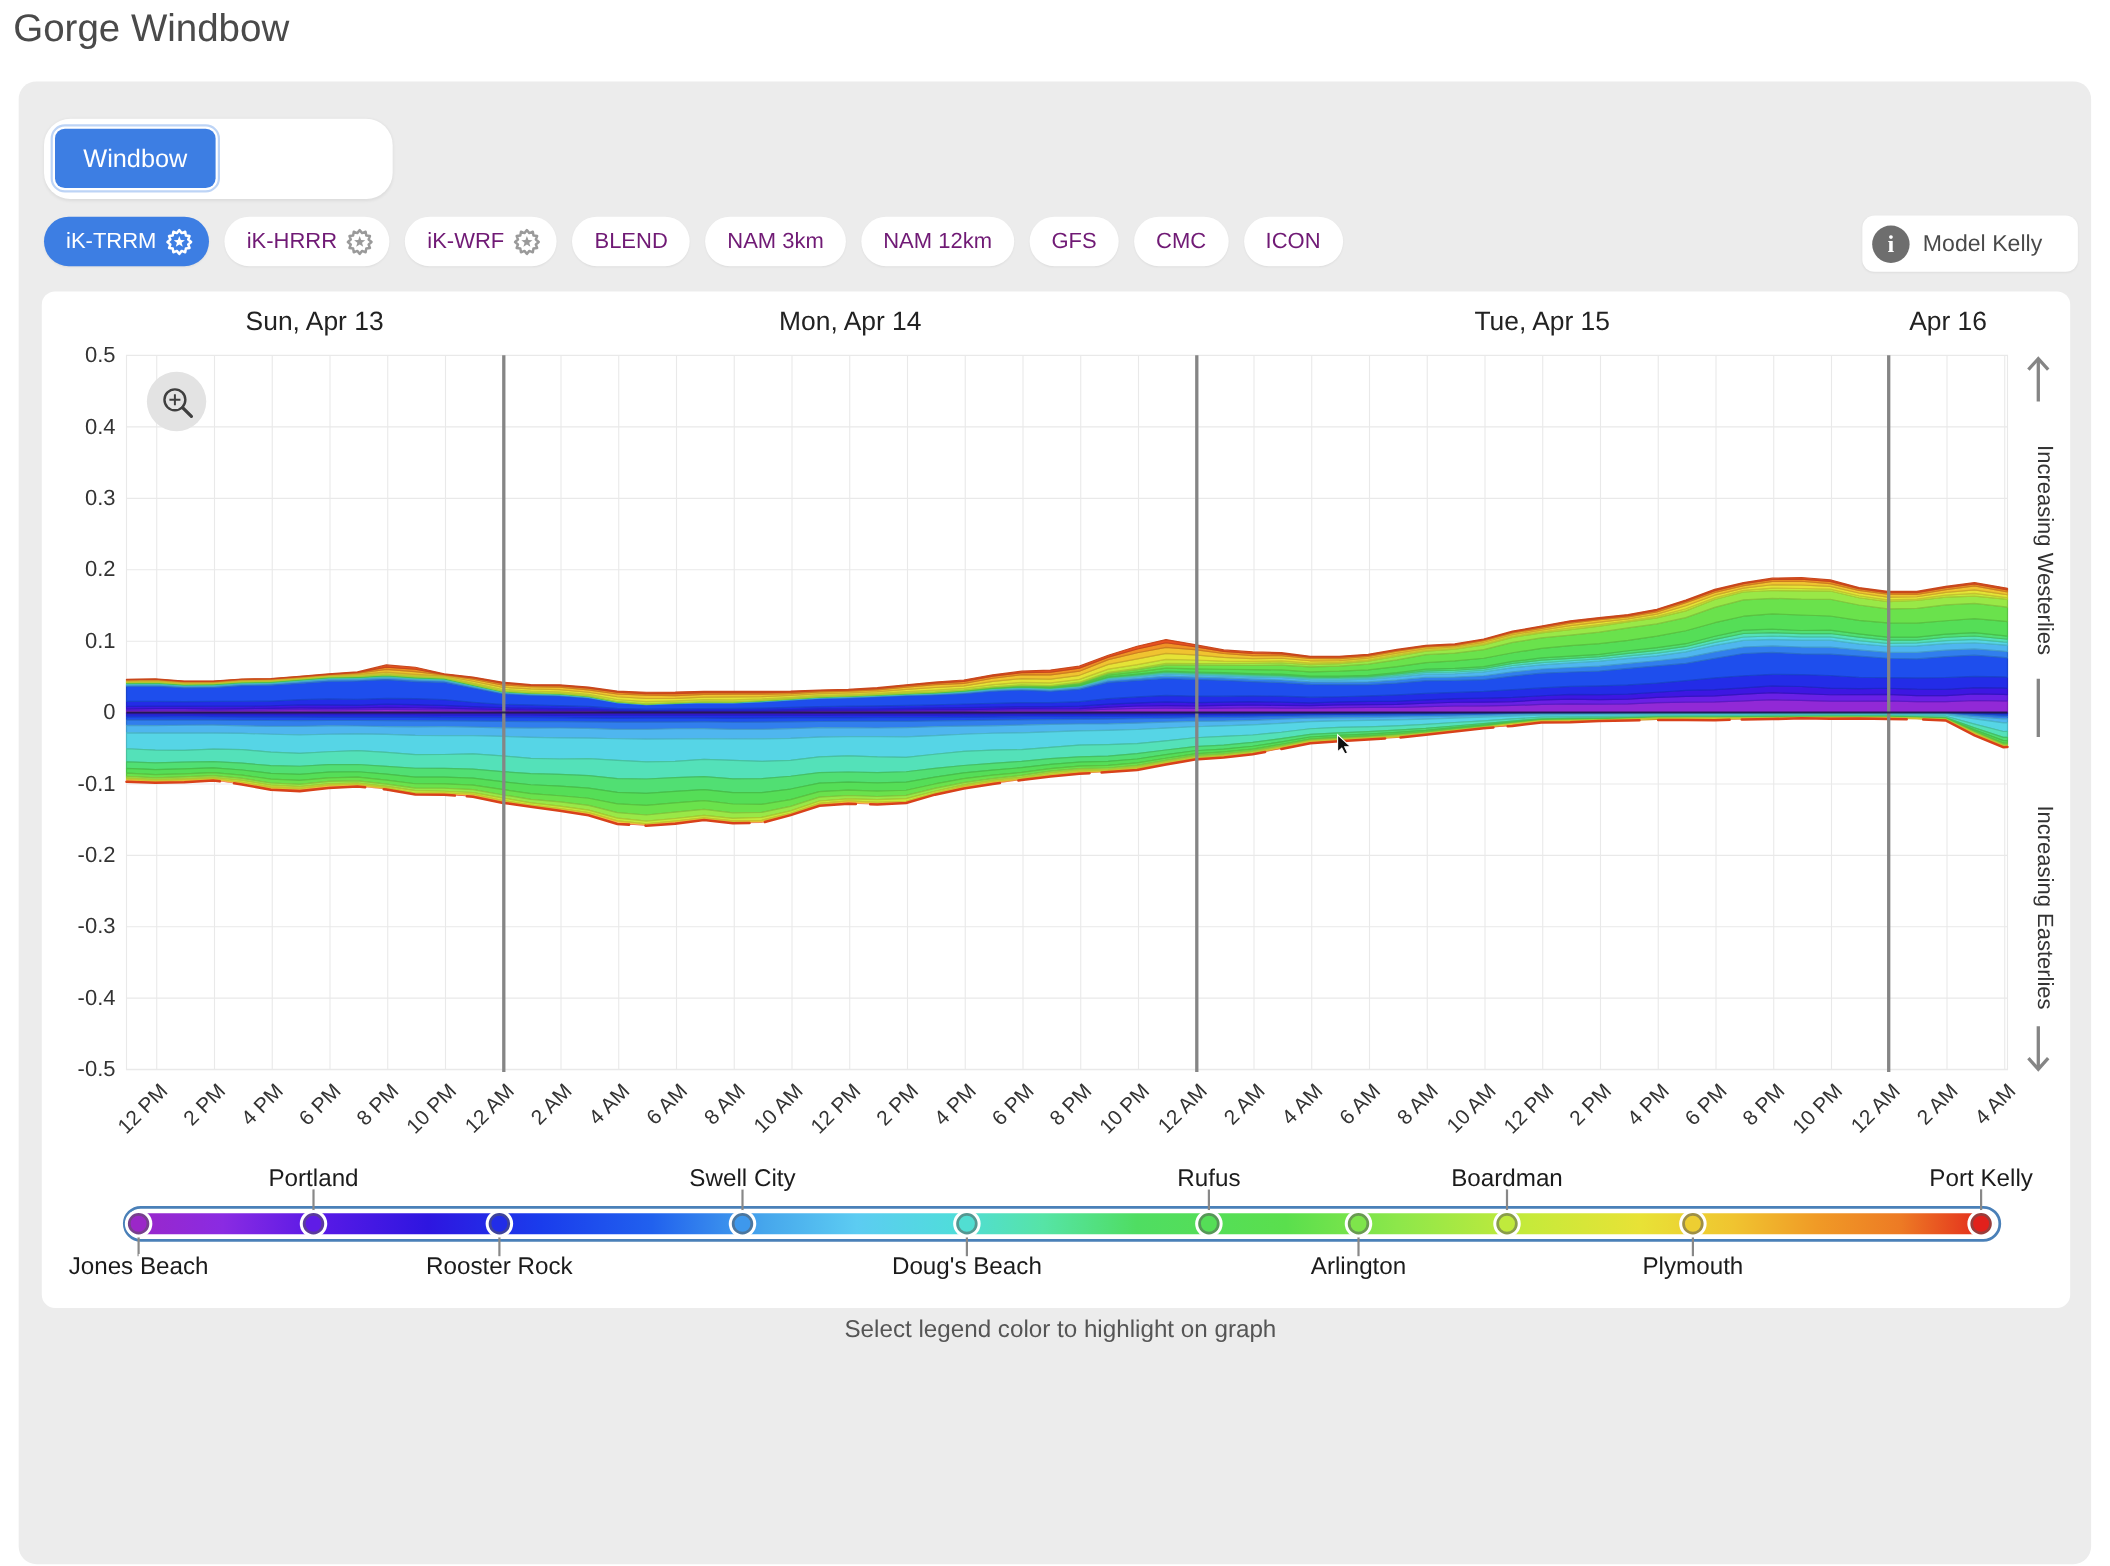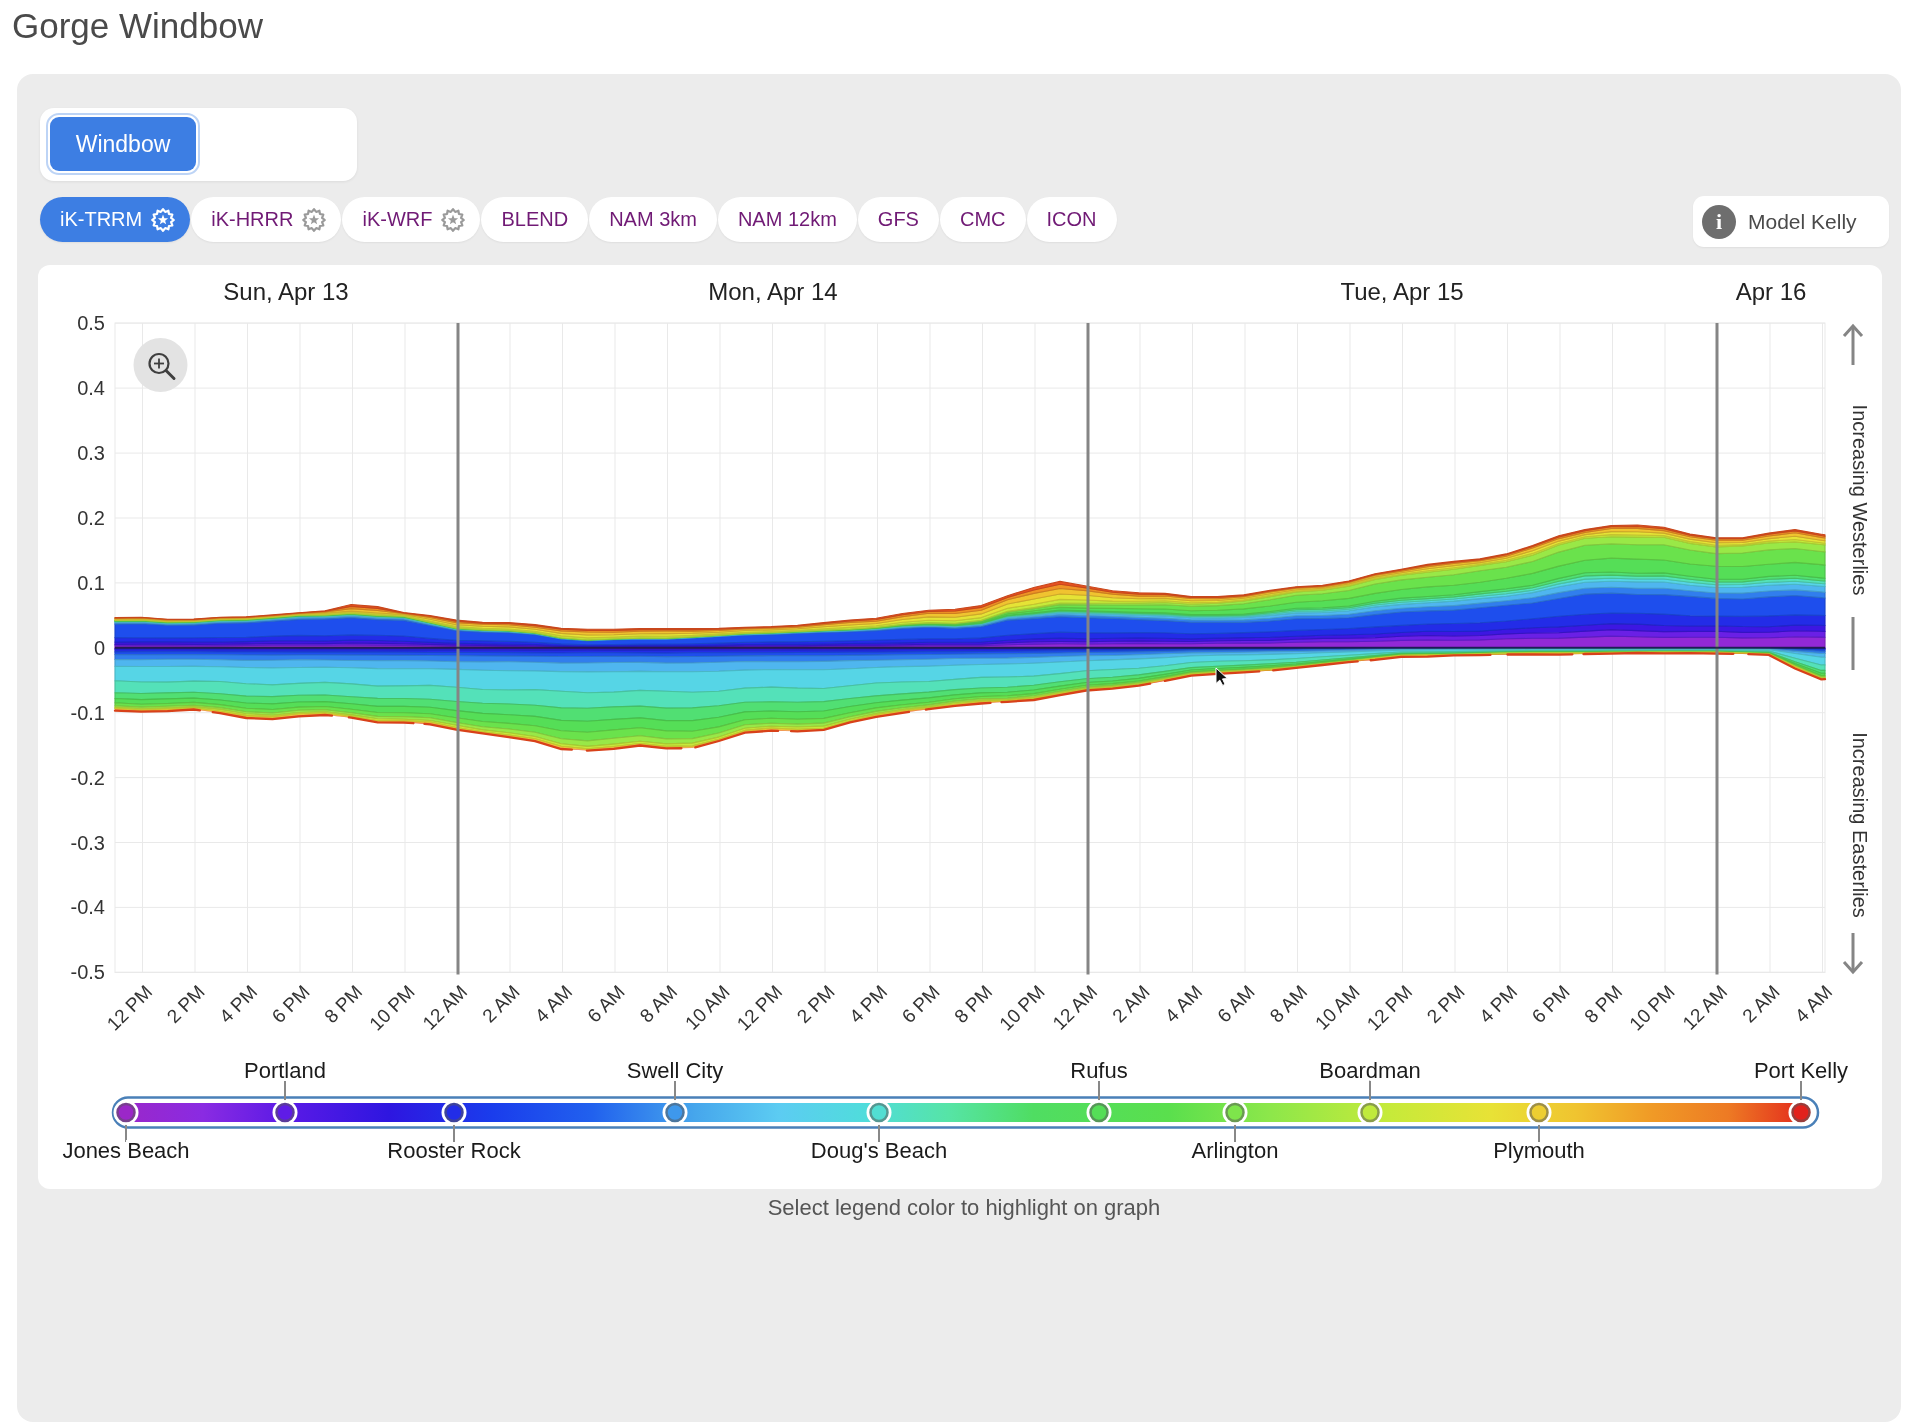--- a/index.html
+++ b/index.html
@@ -1,20 +1,20 @@
 <!DOCTYPE html>
 <html><head><meta charset="utf-8"><style>
 *{margin:0;padding:0;box-sizing:border-box}
 html,body{width:1918px;height:1424px;background:#fff;font-family:"Liberation Sans",sans-serif;overflow:hidden}
 #title{position:absolute;left:12px;top:6px;font-size:35px;font-weight:400;color:#4a4a4a}
 #card{position:absolute;left:17px;top:74px;width:1884px;height:1348px;background:#ececec;border-radius:16px}
-#toggle{position:absolute;left:23px;top:34px;width:317px;height:73px;background:#fff;border-radius:14px;box-shadow:0 1px 3px rgba(0,0,0,.07)}
+#toggle{position:absolute;left:23px;top:34px;width:317px;height:73px;background:#fff;border-radius:24px;box-shadow:0 1px 3px rgba(0,0,0,.07)}
 #wbtn{position:absolute;left:10px;top:9px;width:146px;height:54px;background:#3d7ee3;border-radius:9px;color:#fff;font-size:23px;text-align:center;line-height:54px;outline:2px solid #bdd4f6;outline-offset:2px}
 #gbtn{position:absolute;left:166px;top:0;width:150px;height:73px;color:#3a3a3a;font-size:23px;text-align:center;line-height:73px}
-#chips{position:absolute;left:23px;top:123px;display:flex;gap:1px}
+#chips{position:absolute;left:23px;top:123px;display:flex;gap:14px}
 .chip{height:45px;line-height:45px;background:#fff;border-radius:23px;color:#701a75;font-size:20px;padding:0 20px;box-shadow:0 1px 2px rgba(0,0,0,.06);white-space:nowrap}
 .chip.on{background:#3d7ee3;color:#fff;display:flex;align-items:center;gap:8px;padding-right:14px}
 .chip.bd{display:flex;align-items:center;gap:8px;padding-right:14px}
 .chip svg{display:block}
 #minfo{position:absolute;left:1676px;top:122px;width:196px;height:51px;background:#fff;border-radius:11px;box-shadow:0 1px 2px rgba(0,0,0,.06);display:flex;align-items:center;gap:12px;padding-left:9px;font-size:21px;color:#4a4a4a}
 #icirc{width:34px;height:34px;border-radius:50%;background:#6e6e6e;color:#fff;font-size:22px;font-weight:700;text-align:center;line-height:34px;font-family:"Liberation Serif",serif}
 #chart{position:absolute;left:21px;top:191px;width:1844px;height:924px;background:#fff;border-radius:12px}
 </style></head><body>
 <div id="title">Gorge Windbow</div>
 <div id="card">

